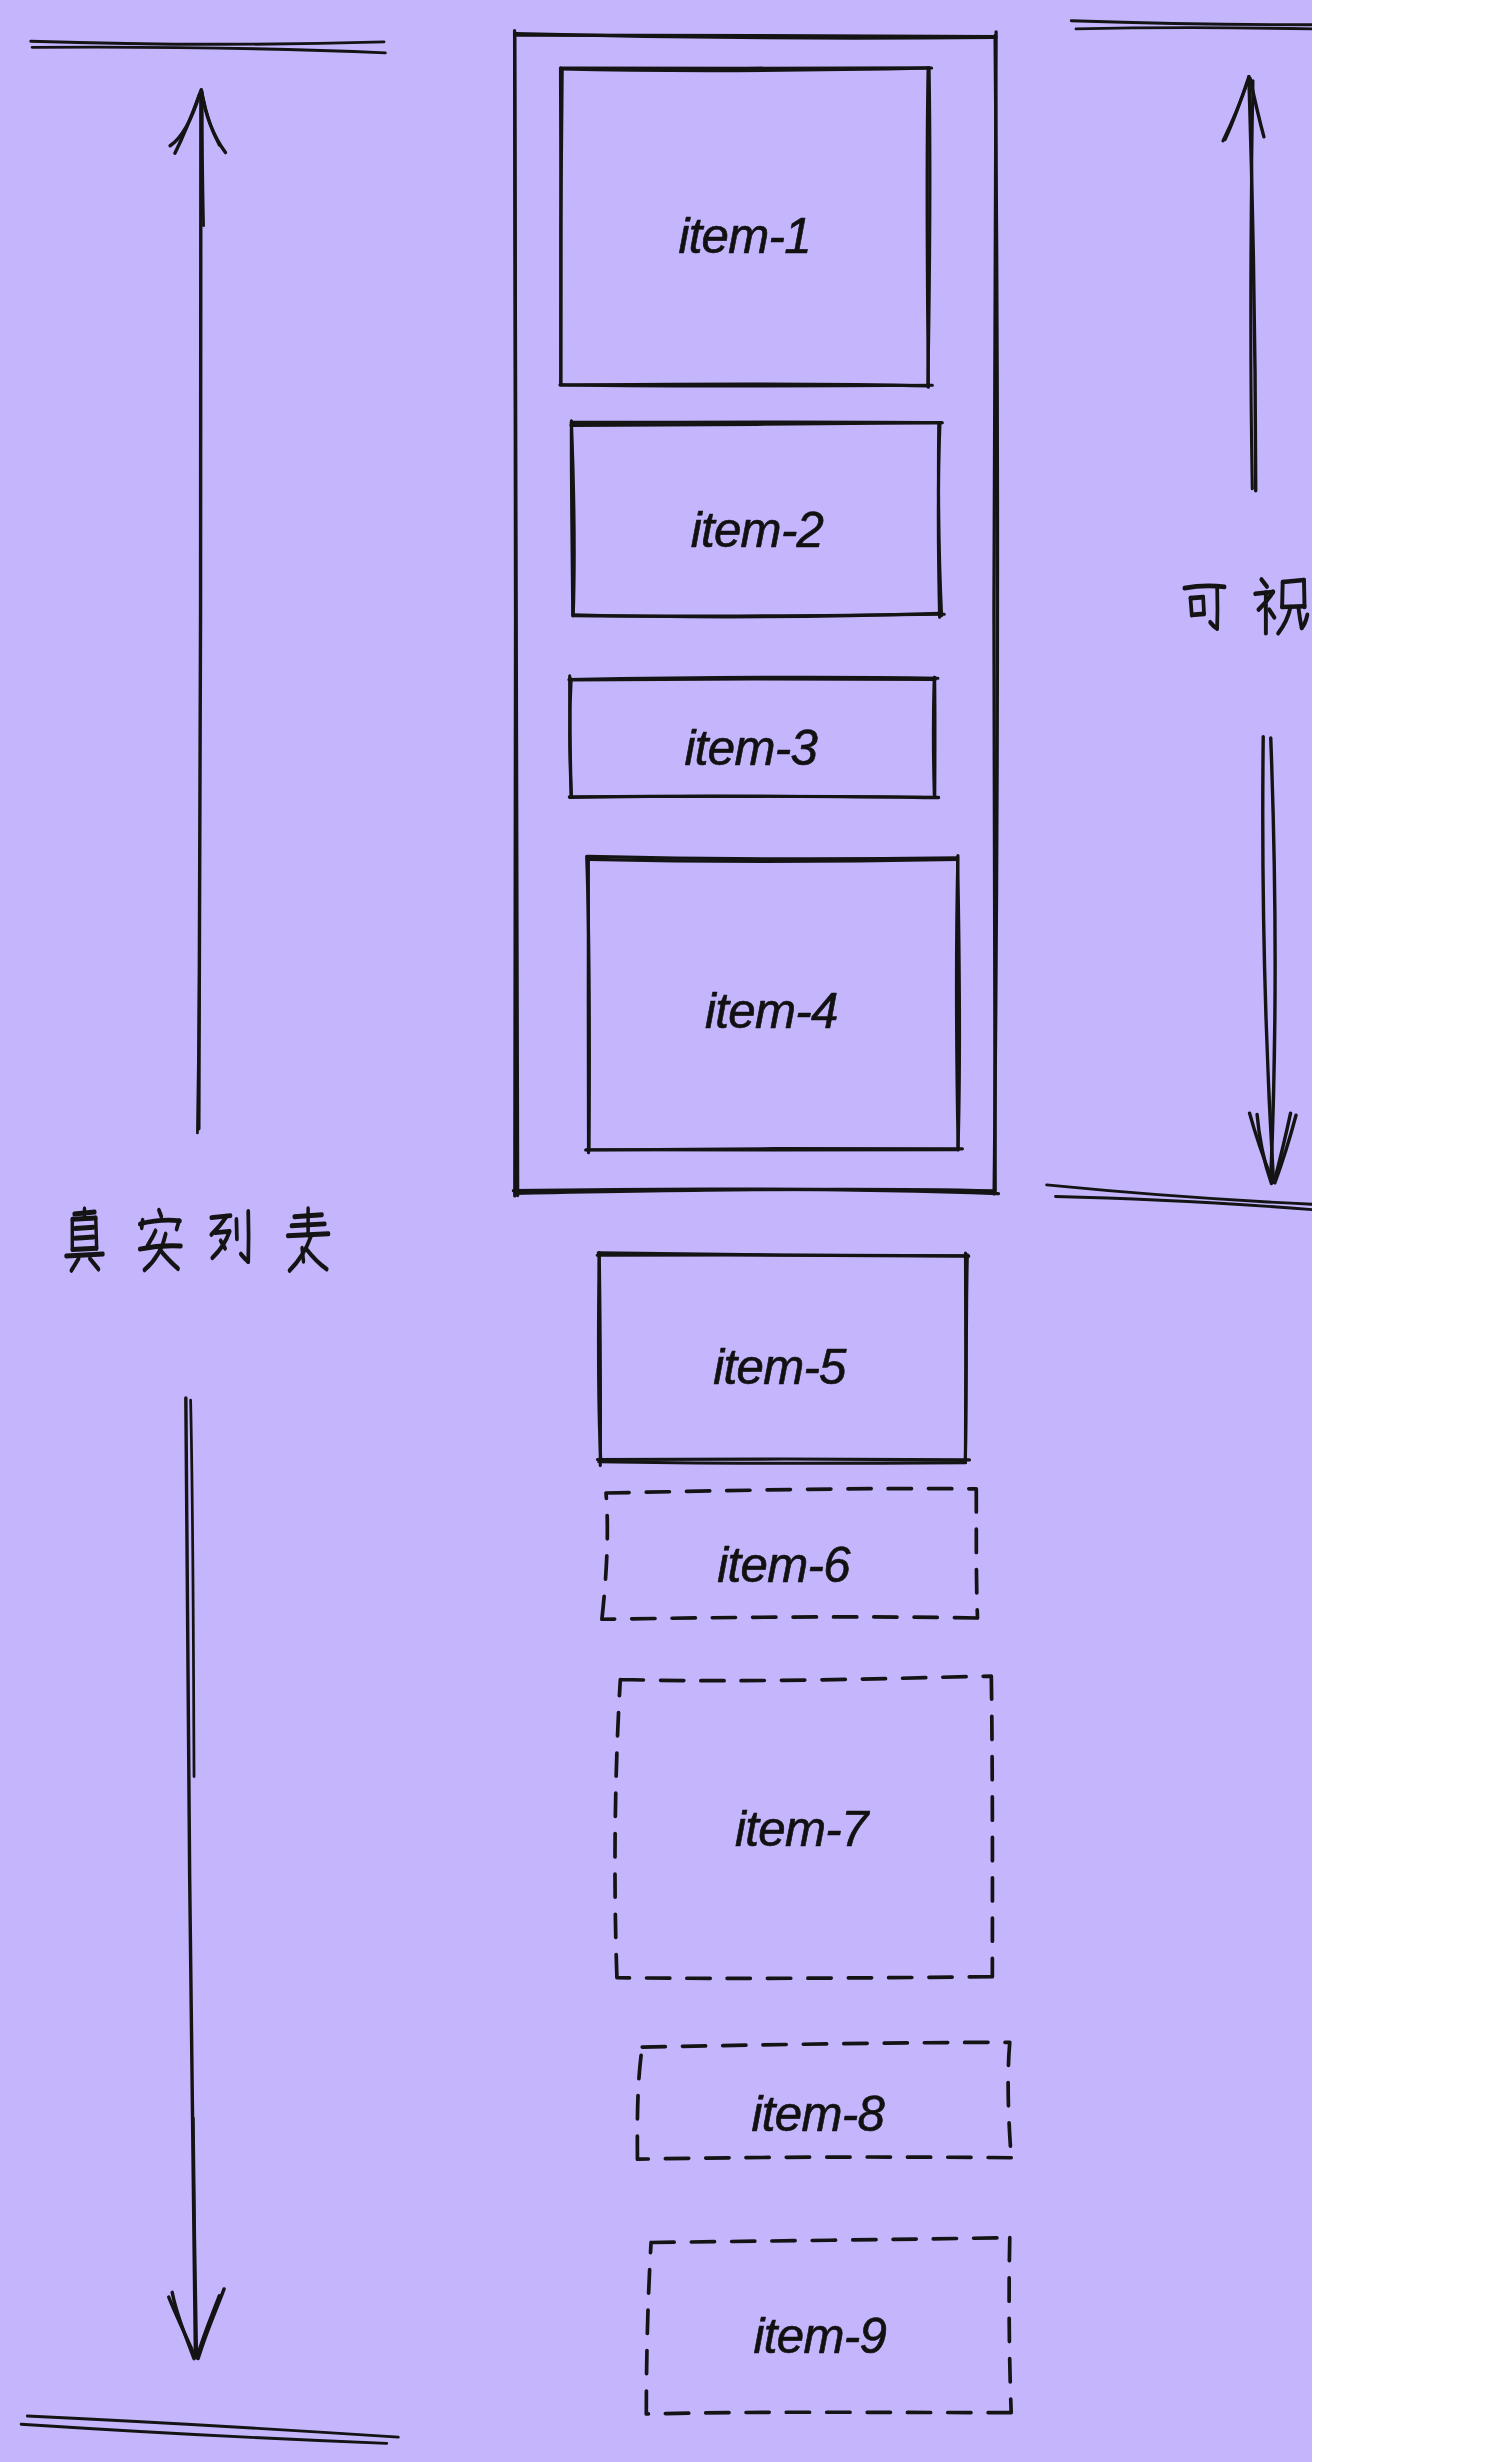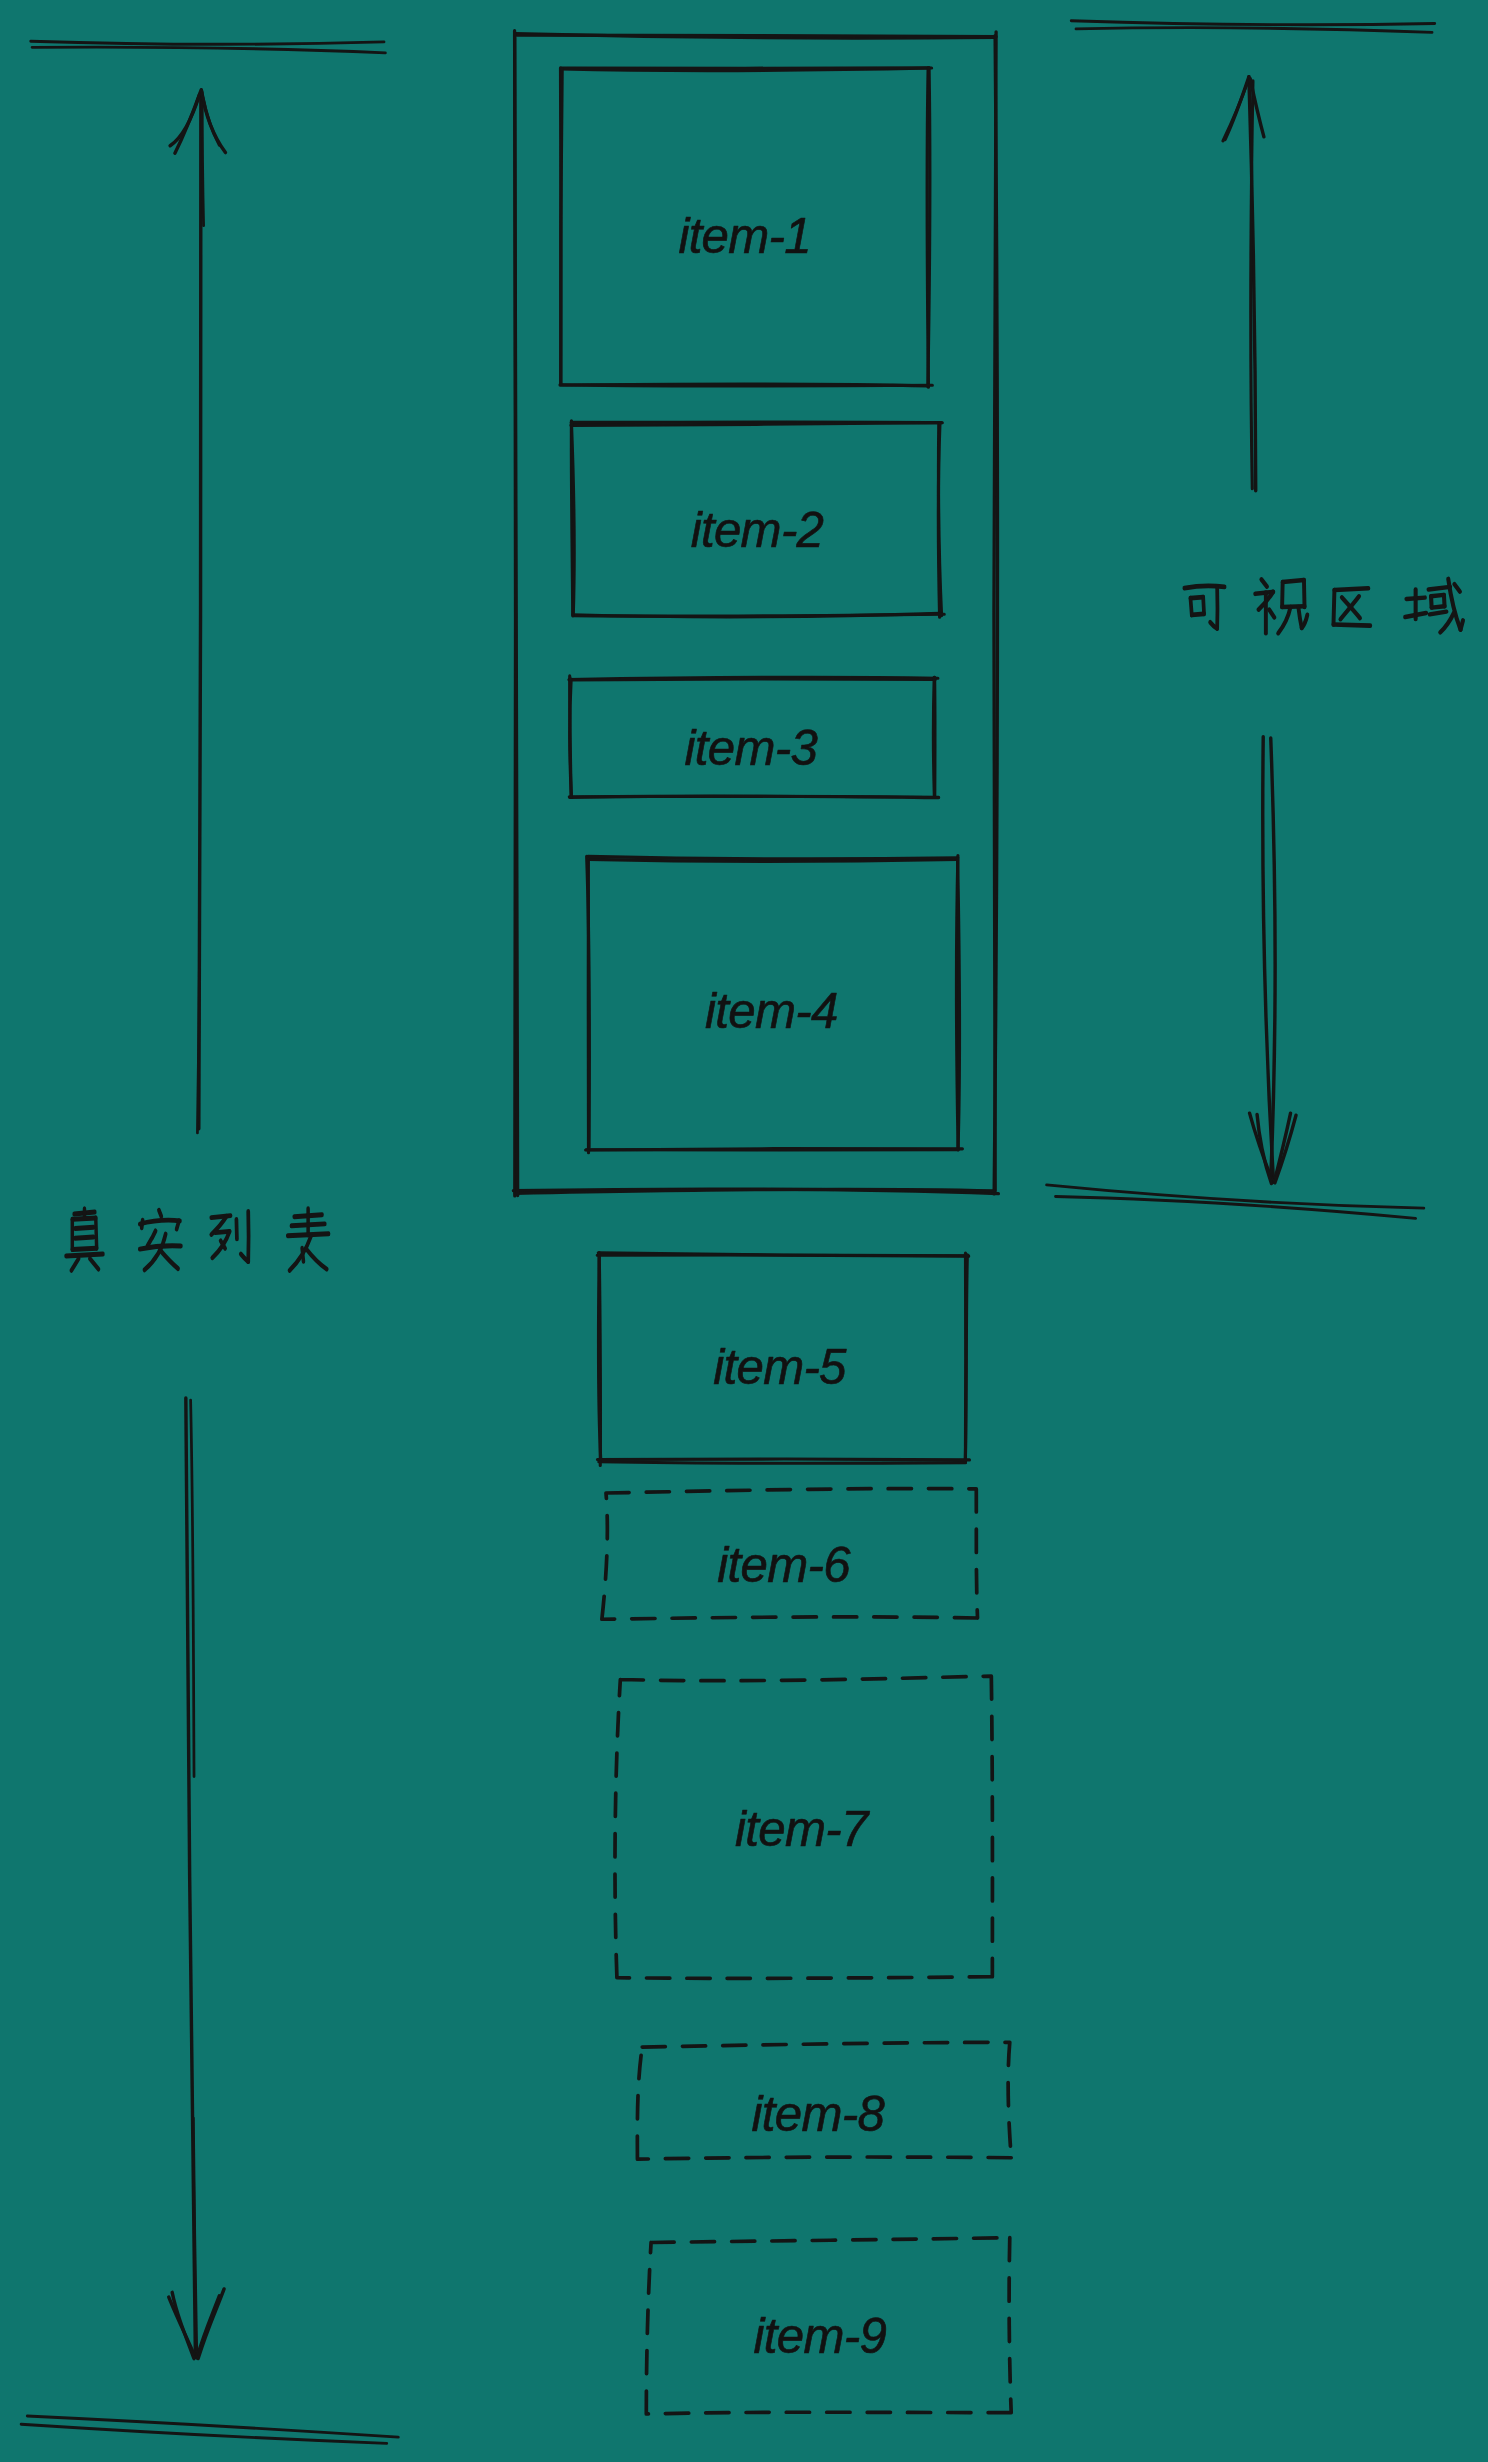--- a/index.html
+++ b/index.html
@@ -1,15 +1,15 @@
 <!DOCTYPE html>
 <html style="font-size:11px"><head><meta charset="utf-8">
 <style>
 html,body{margin:0;padding:0;background:#ffffff;}
-#page{position:relative;width:1488px;height:2462px;background:#0f766e;overflow:hidden;}
+#page{position:relative;width:1312px;height:2462px;background:#c4b5fd;overflow:hidden;}
 svg{position:absolute;left:0;top:0;}
 text{font-family:"Liberation Sans",sans-serif;font-style:italic;font-size:72px;letter-spacing:-1px;fill:#111;}
 </style></head><body>
 <div id="page">
 <svg width="1488" height="2462" viewBox="0 0 2178 3603" fill="none" stroke="#141414" stroke-linecap="round" stroke-linejoin="round">
 <path d="M45.0,60.0 C210.4,65.3 396.5,65.9 562.0,61.0" stroke-width="4.2"></path>
 <path d="M47.0,69.0 C212.5,67.8 398.6,69.9 564.0,77.0" stroke-width="4.2"></path>
 <path d="M1568.0,30.0 C1738.2,35.5 1929.7,37.5 2100.0,34.0" stroke-width="4.2"></path>
 <path d="M1575.0,42.0 C1741.8,38.2 1929.3,40.9 2096.0,47.0" stroke-width="4.2"></path>
 <path d="M40.0,3536.0 C213.9,3544.3 409.3,3555.3 583.0,3567.0" stroke-width="4.2"></path>

